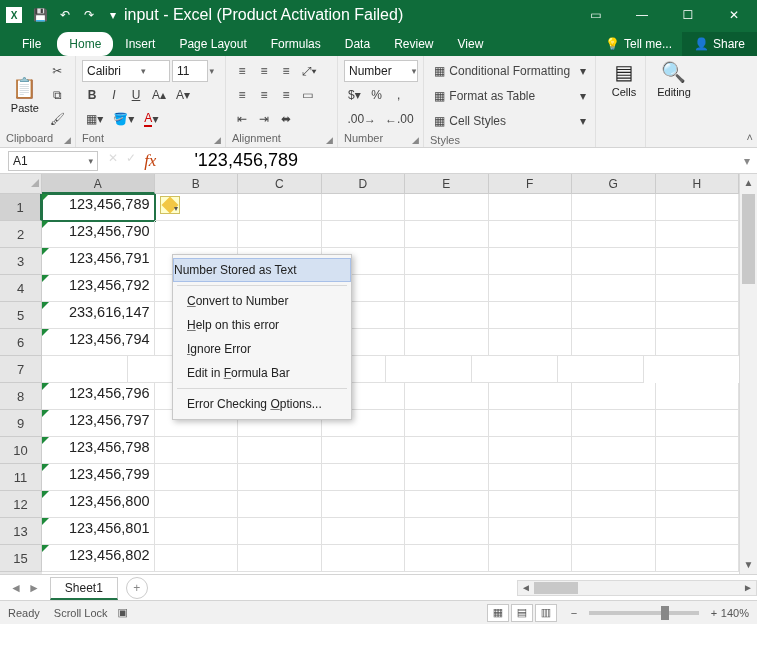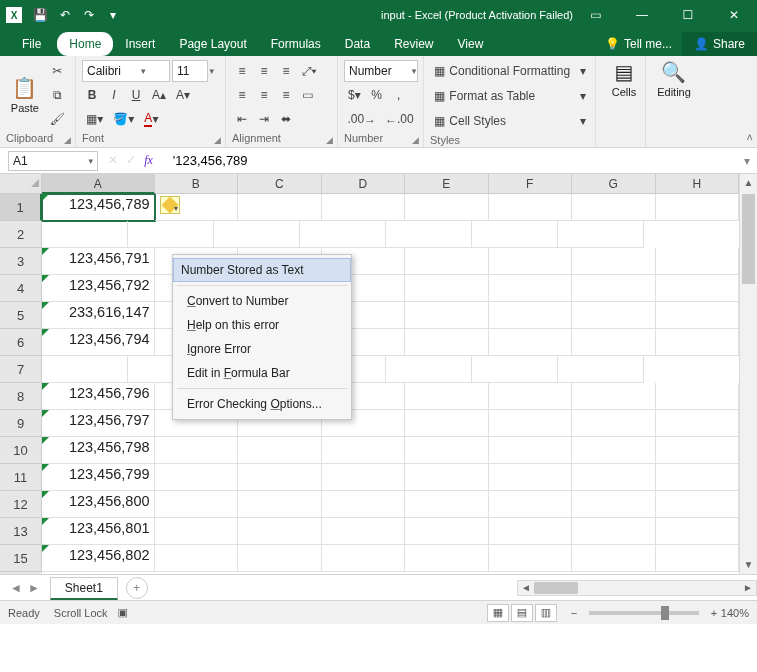--- a/index.html
+++ b/index.html
@@ -2,21 +2,21 @@
 <html><head>
 <meta charset="utf-8">
 <style>
   * { box-sizing: border-box; margin: 0; padding: 0; font-family: "Segoe UI", Tahoma, sans-serif; }
   body { width: 757px; height: 672px; background: #fff; overflow: hidden; font-size: 12px; color: #222; }
 
   
   .titlebar { height: 30px; background: #0f6c3a; display: flex; align-items: center; color: #fff; }
   .titlebar .ql { display: flex; align-items: center; gap: 2px; padding-left: 6px; }
   .titlebar .ql .qbtn { width: 22px; height: 22px; display:flex;align-items:center;justify-content:center; color:#fff; font-size:12px;}
-  .titlebar .title { flex: 1; text-align: right; font-size: 11px; }
+  .titlebar .title { flex: 1; text-align: left; font-size: 16px; }
   .titlebar .winbtns { display:flex; }
   .titlebar .winbtns .wb { width: 46px; height: 30px; display:flex;align-items:center;justify-content:center; color:#fff;}
   .excel-icon { width:16px; height:16px; background:#fff; color:#0f6c3a; font-weight:bold; font-size:10px; display:flex;align-items:center;justify-content:center; margin-right:6px;}
 
   
   .tabs { height: 26px; background: #0f6c3a; display:flex; align-items:flex-end; padding-left:6px; color:#fff; font-size:12px;}
   .tabs .tab { padding: 5px 12px 5px 12px; cursor:default;}
   .tabs .tab.active { background:#fff; color:#0f6c3a;border-radius:11px; }
   .tabs .spacer { flex:1; }
   .tabs .tell { display:flex; align-items:center; gap:4px; padding:5px 10px;}
@@ -35,22 +35,22 @@
   .bigbtn { display:flex; flex-direction:column; align-items:center; justify-content:center; width:44px; font-size:11px; gap:2px;}
   .bigbtn .ico { font-size:20px; }
   .row { display:flex; gap:2px; align-items:center;}
   .collapse { position:absolute; right:4px; bottom:4px; font-size:11px; color:#666;}
 
   
   .namebox-row { height:26px; border-bottom:1px solid #d4d4d4; display:flex; align-items:center; background:#fff;}
   .namebox { width:90px; height:20px; border:1px solid #c8c8c8; margin-left:8px; display:flex; align-items:center; padding:0 4px; font-size:12px;}
   .namebox .dd{margin-left:auto;font-size:9px;color:#666;}
   .fxbtns { display:flex; gap:8px; margin:0 10px; color:#888; font-size:12px;}
-  .fxlabel { font-style:italic; font-family: "Times New Roman", serif; font-size:12px; color:#6d28d9; margin-right:6px;}
-  .formula { flex:1; height:20px; border:none; font-size:13px; padding:0 4px;}
+  .fxlabel { font-style:italic; font-family: "Times New Roman", serif; font-size:17px; color:#c2410c; margin-right:24px;}
+  .formula { flex:1; height:20px; border:none; font-size:18px; padding:0 4px;}
   .formula-expand{width:20px;text-align:center;color:#888;}
 
   
   .gridwrap { position:relative; height: 400px; background:#fff; display:flex;}
   .corner { width:42px; height:20px; background:#e6e6e6; border-right:1px solid #ccc; border-bottom:1px solid #ccc; position:absolute; left:0; top:0; display:flex;align-items:center;justify-content:flex-end;}
   .corner::after{content:"";border-left:8px solid transparent;border-bottom:8px solid #b0b0b0;margin:0 2px 2px 0;}
   .colheads { position:absolute; left:42px; top:0; right:18px; height:20px; display:flex; background:#e6e6e6;}
   .colheads .ch { border-right:1px solid #ccc; border-bottom:1px solid #ccc; text-align:center; font-size:12px; line-height:20px; color:#444;}
   .colheads .ch.sel { background:#d2d2d2; border-bottom:2px solid #217346;}
   .rowheads { position:absolute; left:0; top:20px; bottom:0; width:42px; background:#e6e6e6;}
@@ -67,21 +67,21 @@
   .vscroll .thumb{position:absolute;left:2px;right:2px;top:20px;height:90px;background:#c8c8c8;}
 
   
   .smarttag { position:absolute; width:20px; height:18px; left:160px; top:22px; background:#ffffcc; border:1px solid #d0c060; display:flex;align-items:center;justify-content:center;}
   .smarttag .diamond{width:12px;height:12px;background:#f2c744;transform:rotate(45deg);display:flex;align-items:center;justify-content:center;}
   .smarttag .dd{font-size:8px;color:#555;position:absolute;right:1px;bottom:0;}
 
   
   .ctxmenu { position:absolute; left:172px; top:254px; width:180px; background:#f6f6f6; border:1px solid #c8c8c8; box-shadow:2px 2px 6px rgba(0,0,0,.25); font-size:12px; padding:3px 0;}
   .ctxmenu .mi { padding:5px 14px; }
-  .ctxmenu .mi.hover { background:#d5e1f2; border:1px solid #a8c0e8; padding:4px 7px;}
+  .ctxmenu .mi.hover { background:#d5e1f2; border:1px solid #a8c0e8; padding:4px 0;}
   .ctxmenu .sep { height:1px; background:#d8d8d8; margin:3px 4px;}
   .ul { text-decoration: underline; text-decoration-color:#777;}
 
   
   .sheettabs { height:26px; background:#fff; border-top:1px solid #d4d4d4; display:flex; align-items:center;}
   .sheettabs .navset{display:flex;gap:6px;padding:0 10px;color:#888;}
   .sheettabs .stab { padding:3px 14px; border:1px solid #ccc; border-bottom:none; background:#fff; font-size:12px; position:relative; top:1px;}
   .sheettabs .stab.active{border-bottom:2px solid #217346;}
   .sheettabs .addsheet{width:22px;height:22px;border:1px solid #ccc;border-radius:50%;margin-left:8px;display:flex;align-items:center;justify-content:center;color:#888;}
   .sheettabs .spacer{flex:1;}
@@ -315,20 +315,21 @@
         <div class="cell colA errmark selcell">123,456,789</div>
         <div class="cell colOther"></div>
         <div class="cell colOther"></div>
         <div class="cell colOther"></div>
         <div class="cell colOther"></div>
         <div class="cell colOther"></div>
         <div class="cell colOther"></div>
         <div class="cell colOther"></div>
       </div>
       <div class="crow">
+        <div class="cell colA errmark">123,456,790</div>
         <div class="cell colOther"></div>
         <div class="cell colOther"></div>
         <div class="cell colOther"></div>
         <div class="cell colOther"></div>
         <div class="cell colOther"></div>
         <div class="cell colOther"></div>
         <div class="cell colOther"></div>
       </div>
       <div class="crow">
         <div class="cell colA errmark">123,456,791</div>

